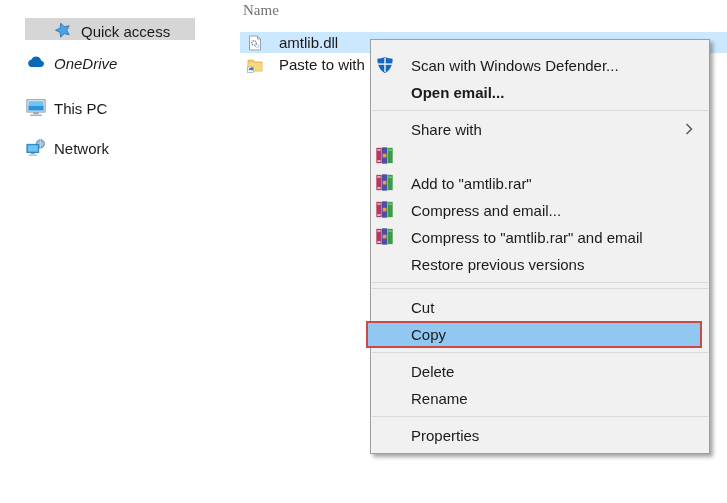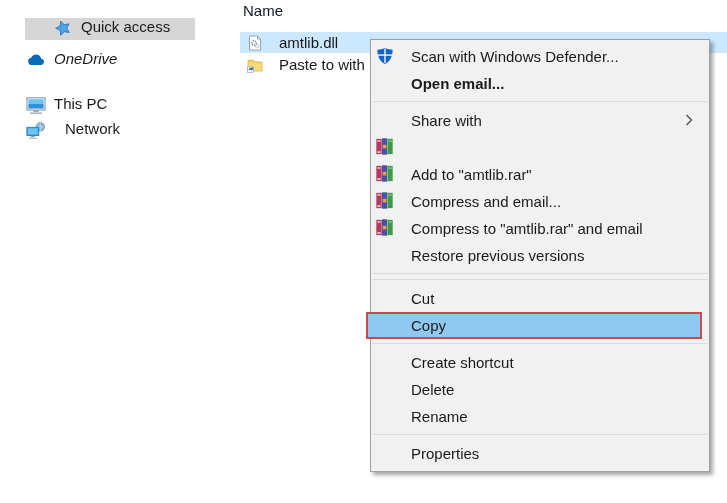--- a/index.html
+++ b/index.html
@@ -1,39 +1,39 @@
 <!DOCTYPE html>
 <html><head>
 <meta charset="utf-8">
 <style>
   html,body{margin:0;padding:0;background:#fff;}
   .screen{position:relative;width:727px;height:503px;overflow:hidden;background:#ffffff;
           font-family:"Liberation Sans",sans-serif;font-size:15px;color:#1a1a1a;}
 
   
-  .side-item{position:absolute;display:flex;align-items:flex-start;height:22px;cursor:default;}
+  .side-item{position:absolute;display:flex;align-items:flex-end;height:22px;cursor:default;}
   .side-item .ic{display:inline-flex;width:20px;height:20px;align-items:center;justify-content:center;flex:0 0 20px;}
   .side-item .lbl{margin-left:8px;white-space:nowrap;}
   .si-quick{left:25px;top:18px;width:142px;background:#d6d6d6;padding-left:28px;}
   .si-one{left:26px;top:50px;font-style:italic;}
   .si-pc{left:26px;top:95px;}
-  .si-net{left:26px;top:120px;gap:11px;}
+  .si-net{left:26px;top:135px;}
 
   
-  .list-header{position:absolute;left:243px;top:0;height:21px;line-height:21px;color:#0f172a;}
+  .list-header{position:absolute;left:243px;top:0;height:21px;line-height:21px;color:#737373;font-family:Liberation Serif, serif;}
   .file-row{position:absolute;left:240px;right:0;height:21px;display:flex;align-items:center;padding-left:7px;}
   .file-row .fic{display:inline-flex;width:16px;height:16px;flex:0 0 16px;}
   .file-row .fname{margin-left:16px;white-space:nowrap;}
   .fr-1{top:32px;background:#cce8ff;}
   .fr-2{top:54px;}
 
   
   .context-menu{position:absolute;left:370px;top:39px;width:338px;background:#f1f1f1;
                 border:1px solid #9f9f9f;box-shadow:3px 3px 4px rgba(0,0,0,.35);
-                padding:3px 0 4px 0;z-index:5;}
+                padding:12px 0 4px 0;z-index:5;}
   .menu-item{position:relative;height:27px;display:flex;align-items:center;cursor:default;}
   .menu-item .mi-icon{position:absolute;left:5px;top:4px;width:18px;height:18px;display:inline-flex;}
   .menu-item .mi-label{margin-left:40px;white-space:nowrap;position:relative;z-index:2;}
   .menu-item .mi-arrow{position:absolute;right:16px;top:7px;width:8px;height:12px;display:inline-flex;}
   .menu-item.bold .mi-label{font-weight:bold;}
   .menu-sep{height:1px;background:#dadada;margin:4px 1px 5px 1px;}
   .red-frame{position:absolute;left:-5px;top:0;width:332px;height:23px;
              background:#90c8f2;border:2px solid #c84a4a;z-index:1;}
   svg{display:block;}
 </style>
@@ -215,23 +215,20 @@
       <span class="mi-label">Cut</span>
     </div>
 
     <div class="menu-item">
       <span class="red-frame"></span>
       <span class="mi-label">Copy</span>
     </div>
 
     <div class="menu-sep"></div>
 
-    <div class="menu-item">
-      <span class="mi-label">Create shortcut</span>
-    </div>
 
     <div class="menu-item">
       <span class="mi-label">Delete</span>
     </div>
 
     <div class="menu-item">
       <span class="mi-label">Rename</span>
     </div>
 
     <div class="menu-sep"></div>

